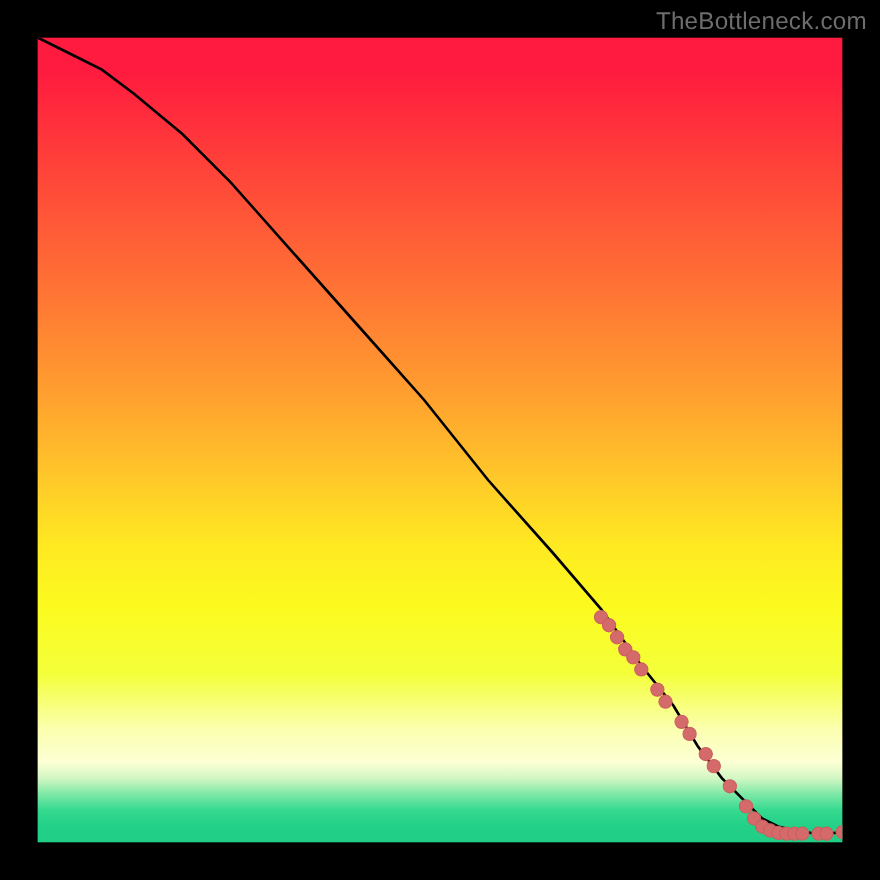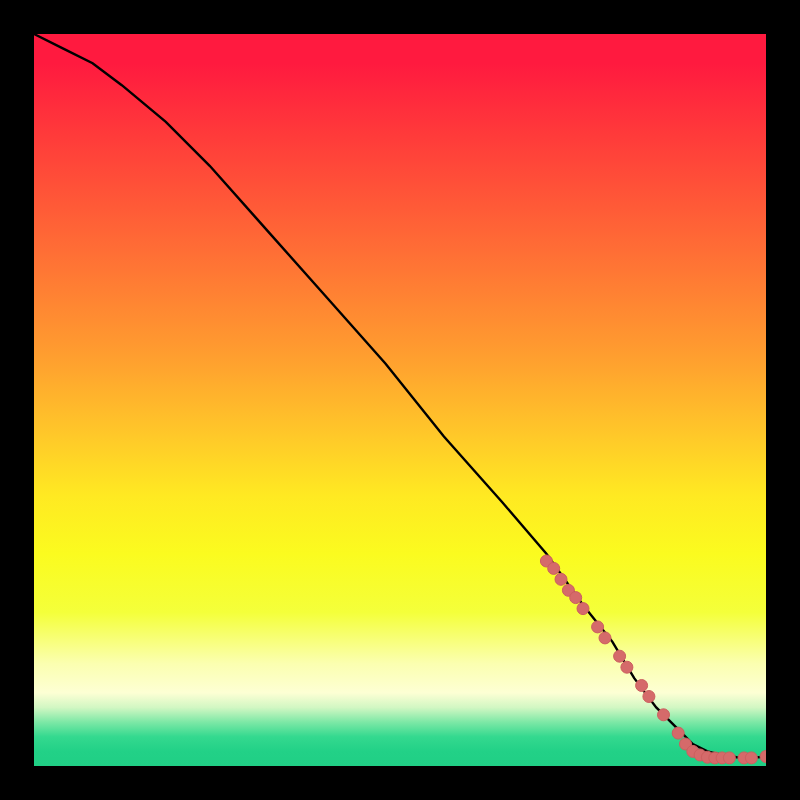--- a/index.html
+++ b/index.html
@@ -92,13 +92,14 @@
           <circle cx="673.4" cy="723.2" r="6" fill="#d56a6a" stroke="#cc5f5f" stroke-width="1"></circle>
           <circle cx="680.8" cy="723.9" r="6" fill="#d56a6a" stroke="#cc5f5f" stroke-width="1"></circle>
           <circle cx="688.1" cy="723.9" r="6" fill="#d56a6a" stroke="#cc5f5f" stroke-width="1"></circle>
           <circle cx="695.4" cy="723.9" r="6" fill="#d56a6a" stroke="#cc5f5f" stroke-width="1"></circle>
           <circle cx="710.0" cy="723.9" r="6" fill="#d56a6a" stroke="#cc5f5f" stroke-width="1"></circle>
           <circle cx="717.4" cy="723.9" r="6" fill="#d56a6a" stroke="#cc5f5f" stroke-width="1"></circle>
           <circle cx="732.0" cy="722.5" r="6" fill="#d56a6a" stroke="#cc5f5f" stroke-width="1"></circle>
         </g>
     </svg>
   </div>
+  <div class="watermark">TheBottleneck.com</div>
 </div>
 
 </body></html>

